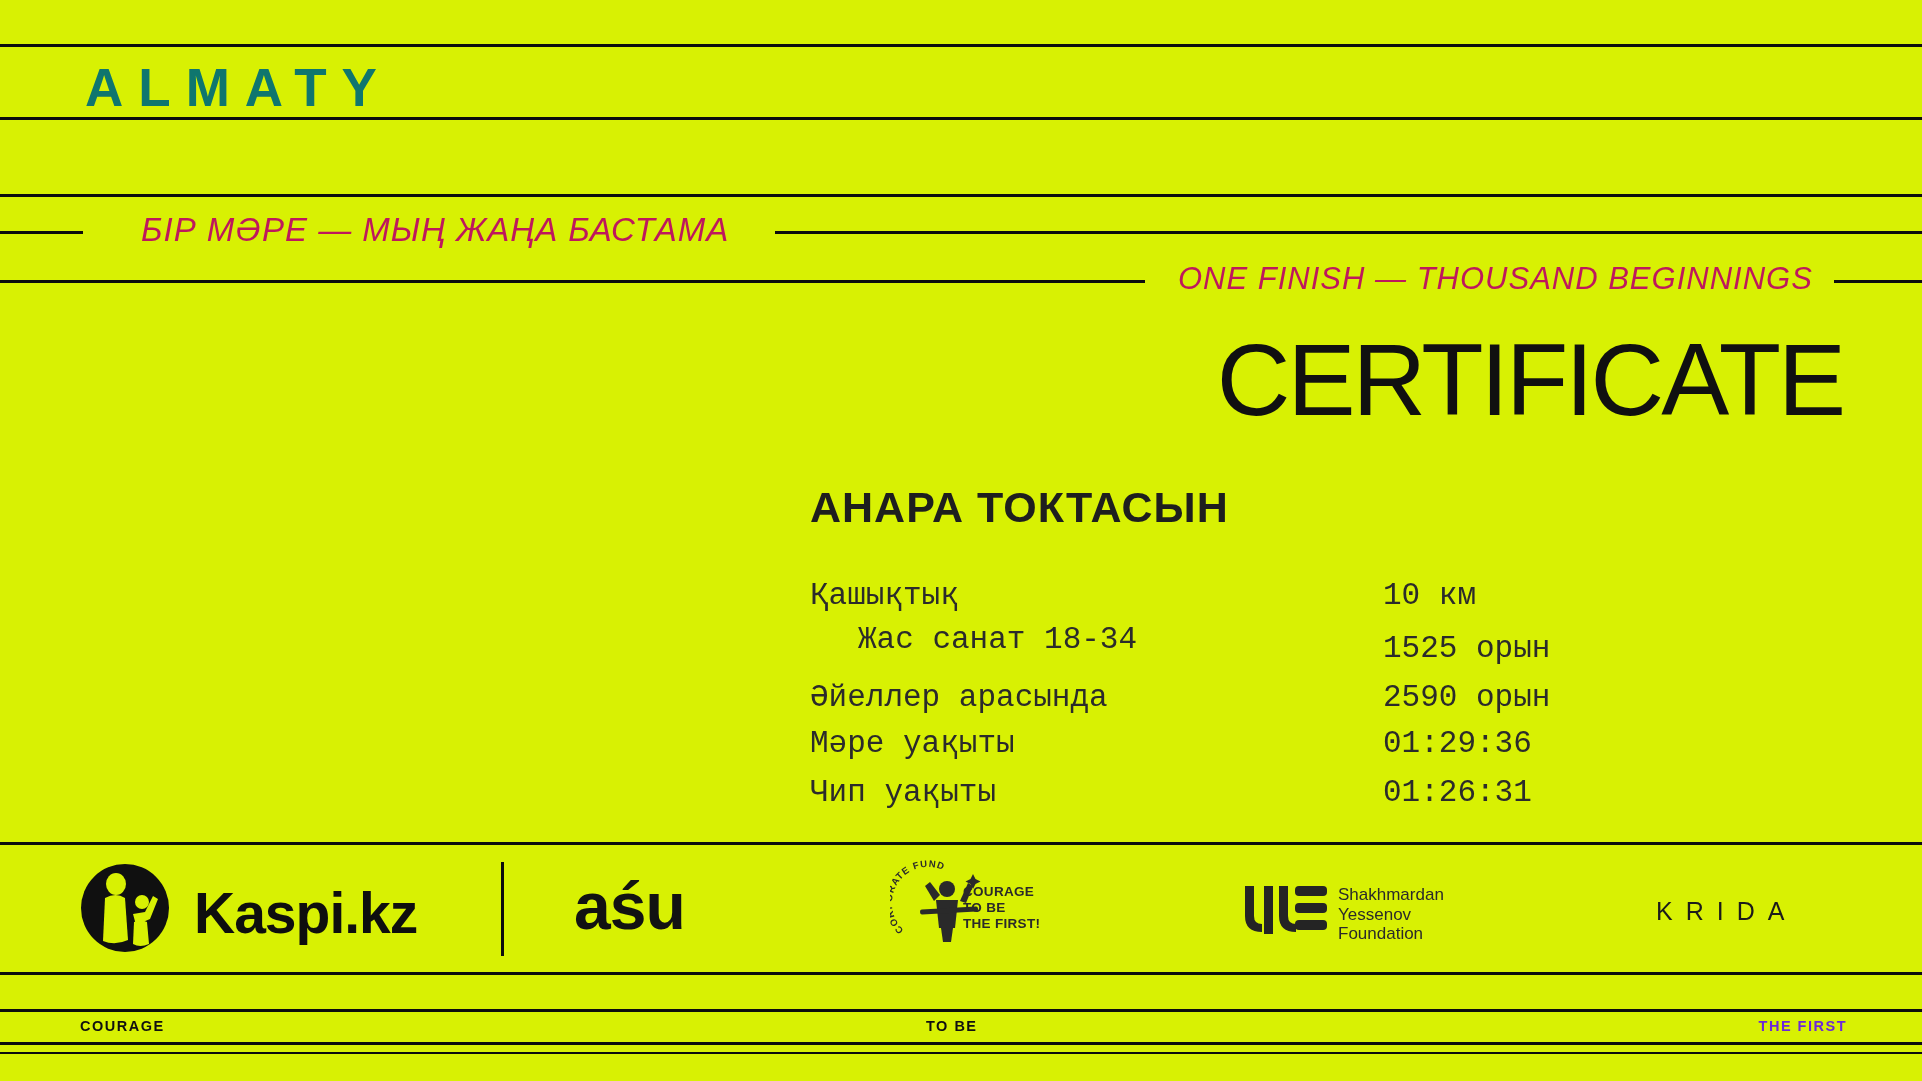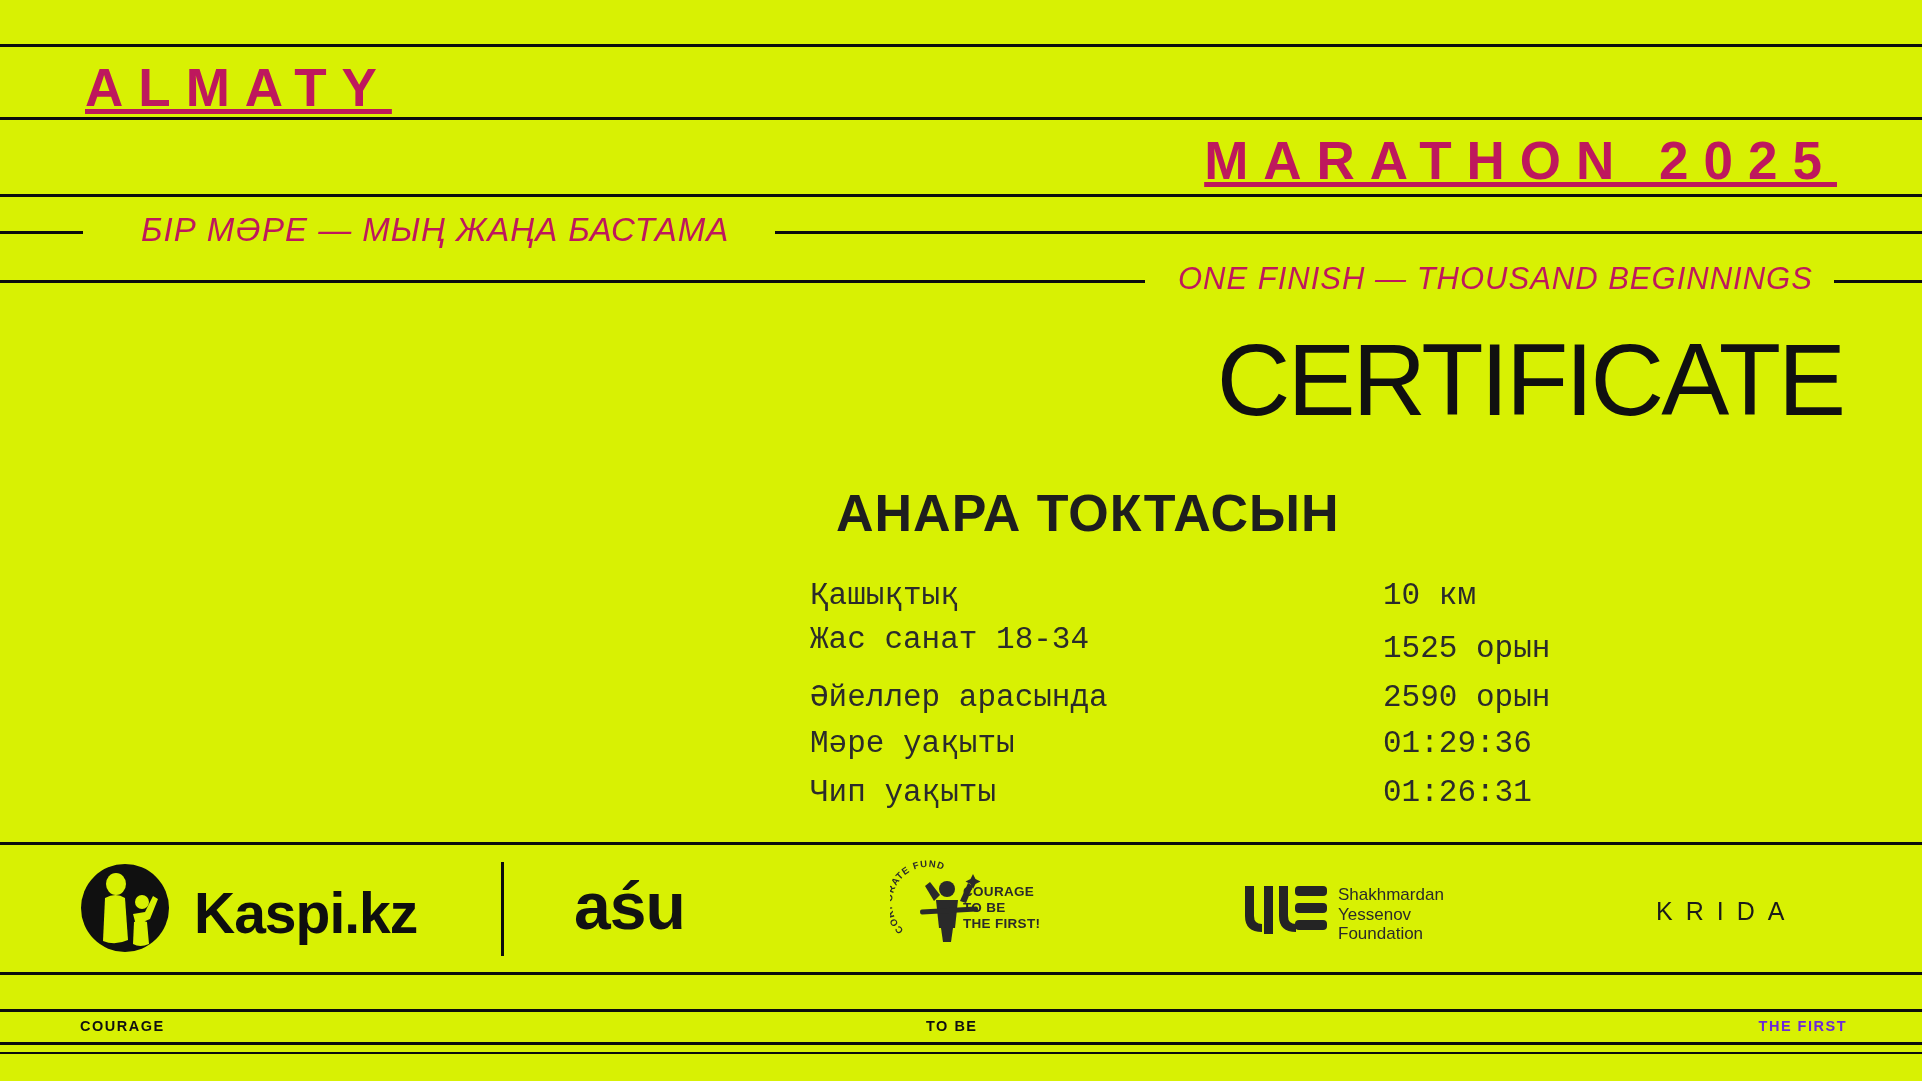--- a/index.html
+++ b/index.html
@@ -2,21 +2,21 @@
 <html><head>
 <meta charset="utf-8">
 <style>
   html,body{margin:0;padding:0;background:#9aa800;}
   #cert{
     position:relative;width:1922px;height:1081px;overflow:hidden;
     background:#D8F103;color:#0D0D0D;
     font-family:"Liberation Sans",sans-serif;
   }
   .hline{position:absolute;background:#0D0D0D;height:3px;}
-  .brand{font-weight:700;letter-spacing:15px;font-size:53px;color:#be185d;white-space:nowrap;text-decoration:underline;}
+  .brand{font-weight:700;letter-spacing:15px;font-size:53px;color:#0f766e;white-space:nowrap;}
   .slogan{font-style:italic;font-size:33px;letter-spacing:1px;color:#be185d;white-space:nowrap;}
   .abs{position:absolute;}
   .label,.value{position:absolute;font-size:31px;color:#2B2B2B;white-space:nowrap;font-family:Liberation Mono, monospace;}
   .sponsor-text{color:#2A2A2A;}
 </style>
 </head>
 <body>
 
 <div id="cert">
 
@@ -31,34 +31,33 @@
   <div class="hline" style="top:280px;left:1834px;width:88px;"></div>
 
   <div class="hline" style="top:842px;left:0;width:1922px;"></div>
   <div class="hline" style="top:972px;left:0;width:1922px;"></div>
   <div class="hline" style="top:1009px;left:0;width:1922px;"></div>
   <div class="hline" style="top:1042px;left:0;width:1922px;"></div>
   <div class="hline" style="top:1052px;left:0;width:1922px;height:2px;"></div>
 
   <div class="abs brand" style="left:85px;top:57px;">ALMATY</div>
 
-  <div class="abs brand" style="right:85px;top:130px;">MARATHON 2025</div>
 
   <div class="abs slogan" style="left:141px;top:211px;">БІР МӘРЕ — МЫҢ ЖАҢА БАСТАМА</div>
 
   <div class="abs" style="right:79px;top:322px;font-size:102px;font-weight:400;letter-spacing:-3px;color:#101010;white-space:nowrap;">CERTIFICATE</div>
 
   <div class="abs slogan" style="left:1178px;top:261px;font-size:31px;">ONE FINISH — THOUSAND BEGINNINGS</div>
 
-  <div class="abs" style="left:836px;top:483px;font-size:52px;font-weight:700;letter-spacing:1px;color:#1E1E1E;white-space:nowrap;">АНАРА ТОКТАСЫН</div>
+  <div class="abs" style="left:810px;top:483px;font-size:43px;font-weight:700;letter-spacing:1px;color:#1E1E1E;white-space:nowrap;">АНАРА ТОКТАСЫН</div>
 
   <div class="label" style="left:810px;top:578px;">Қашықтық</div>
   <div class="value" style="left:1383px;top:578px;">10 км</div>
 
-  <div class="label" style="left:810px;top:622px;text-align:center;">Жас санат 18-34</div>
+  <div class="label" style="left:858px;top:622px;text-align:center;">Жас санат 18-34</div>
   <div class="value" style="left:1383px;top:631px;">1525 орын</div>
 
   <div class="label" style="left:810px;top:680px;">Әйеллер арасында</div>
   <div class="value" style="left:1383px;top:680px;">2590 орын</div>
 
   <div class="label" style="left:810px;top:726px;">Мәре уақыты</div>
   <div class="value" style="left:1383px;top:726px;">01:29:36</div>
 
   <div class="label" style="left:810px;top:775px;">Чип уақыты</div>
   <div class="value" style="left:1383px;top:775px;">01:26:31</div>

